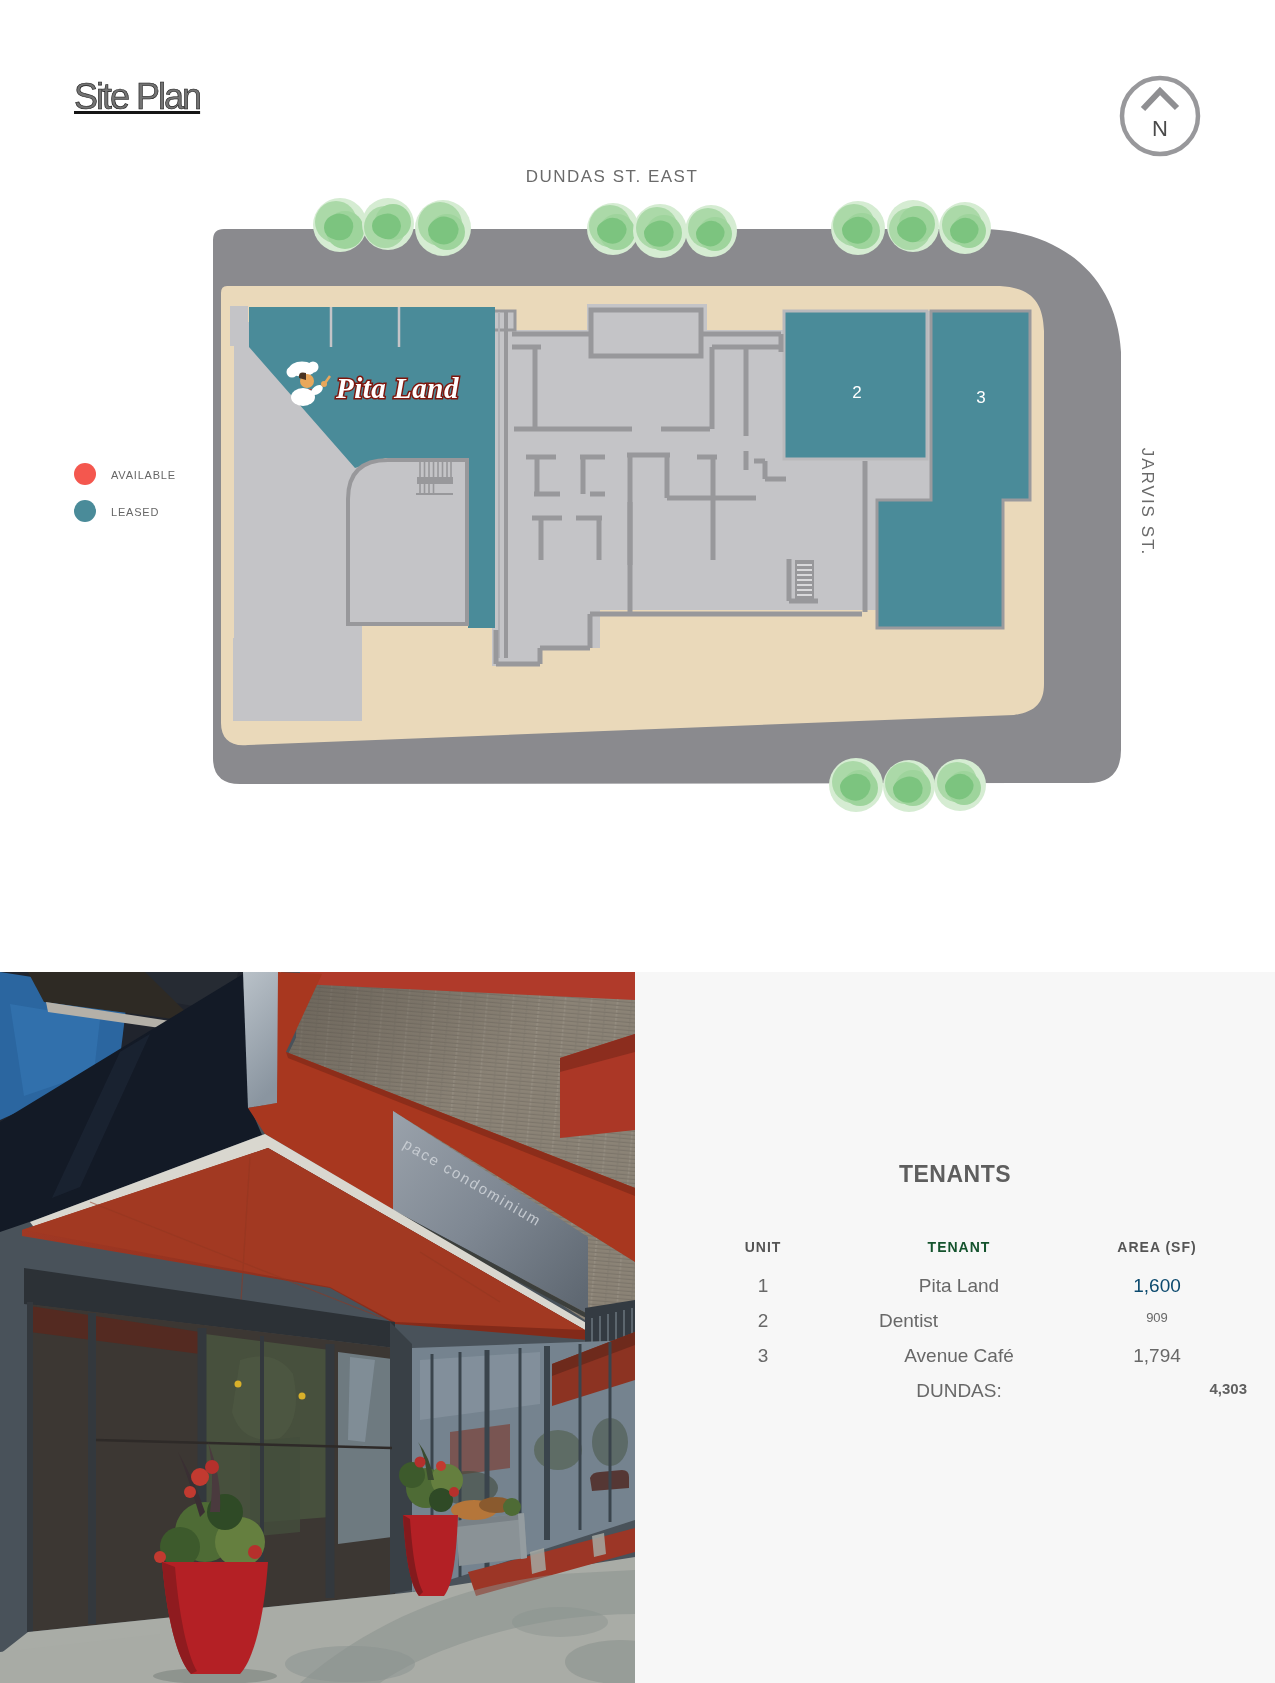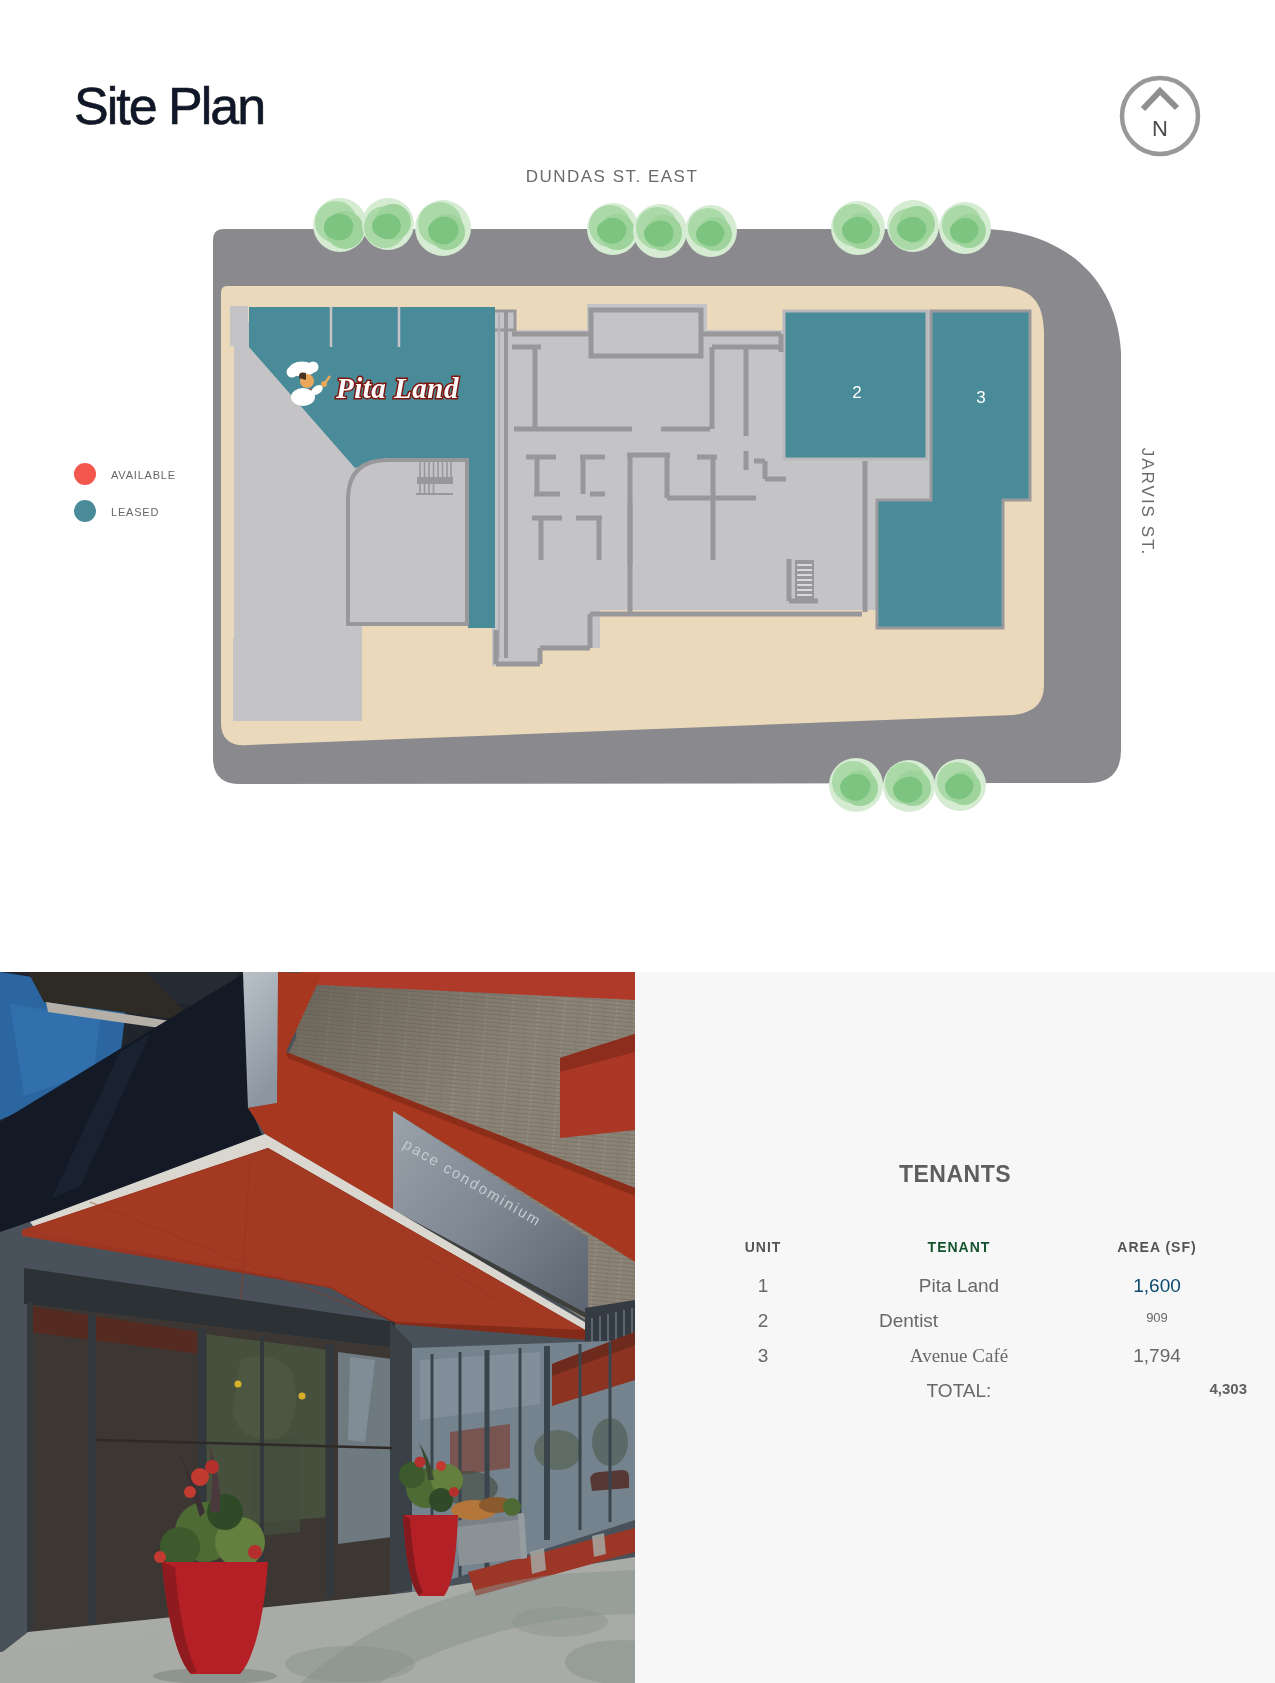--- a/index.html
+++ b/index.html
@@ -3,21 +3,21 @@
 <meta charset="utf-8">
 <style>
   html,body{margin:0;padding:0;}
   body{width:1275px;height:1683px;background:#ffffff;position:relative;overflow:hidden;
        font-family:"Liberation Sans", sans-serif;}
   .abs{position:absolute;}
 </style>
 </head>
 <body>
 
-<div class="abs" style="left:74px;top:76px;font-size:52px;color:#0f172a;letter-spacing:-2px;font-weight:500;-webkit-text-stroke:0.6px #151515;">Site Plan</div>
+<div class="abs" style="left:74px;top:76px;font-size:36px;color:#737373;letter-spacing:-2px;font-weight:500;text-decoration:underline;-webkit-text-stroke:0.6px #151515;">Site Plan</div>
 
 <svg class="abs" style="left:1115px;top:71px;" width="92" height="92" viewBox="0 0 92 92">
 
   <circle cx="45" cy="45" r="38" fill="none" stroke="#98989b" stroke-width="4.5"></circle>
 
   <path d="M 28 38 L 45 20 L 62 37" fill="none" stroke="#8f8f92" stroke-width="6"></path>
 
   <text x="45" y="65" font-size="22" fill="#4a4a4a" text-anchor="middle">N</text>
 </svg>
 
@@ -373,18 +373,18 @@
 
   <div style="position:absolute;left:68px;top:303px;width:120px;text-align:center;font-size:19px;color:#686868;">1</div>
   <div style="position:absolute;left:244px;top:303px;width:160px;text-align:center;font-size:19px;color:#686868;">Pita Land</div>
   <div style="position:absolute;left:432px;top:303px;width:180px;text-align:center;font-size:19px;color:#0c4a6e;">1,600</div>
 
   <div style="position:absolute;left:68px;top:338px;width:120px;text-align:center;font-size:19px;color:#686868;">2</div>
   <div style="position:absolute;left:244px;top:338px;width:160px;text-align:left;font-size:19px;color:#686868;">Dentist</div>
   <div style="position:absolute;left:432px;top:338px;width:180px;text-align:center;font-size:13px;color:#686868;">909</div>
 
   <div style="position:absolute;left:68px;top:373px;width:120px;text-align:center;font-size:19px;color:#686868;">3</div>
-  <div style="position:absolute;left:244px;top:373px;width:160px;text-align:center;font-size:19px;color:#686868;font-family:Liberation Serif, serif;">Avenue Café</div>
+  <div style="position:absolute;left:244px;top:373px;width:160px;text-align:center;font-size:19px;color:#686868;">Avenue Café</div>
   <div style="position:absolute;left:432px;top:373px;width:180px;text-align:center;font-size:19px;color:#686868;">1,794</div>
 
-  <div style="position:absolute;left:244px;top:408px;width:160px;text-align:center;font-size:19px;color:#686868;">TOTAL:</div>
+  <div style="position:absolute;left:244px;top:408px;width:160px;text-align:center;font-size:19px;color:#686868;">DUNDAS:</div>
   <div style="position:absolute;left:432px;top:408px;width:180px;text-align:right;font-size:15px;font-weight:bold;color:#5f5f5f;">4,303</div>
 </div>
 
 </body></html>

